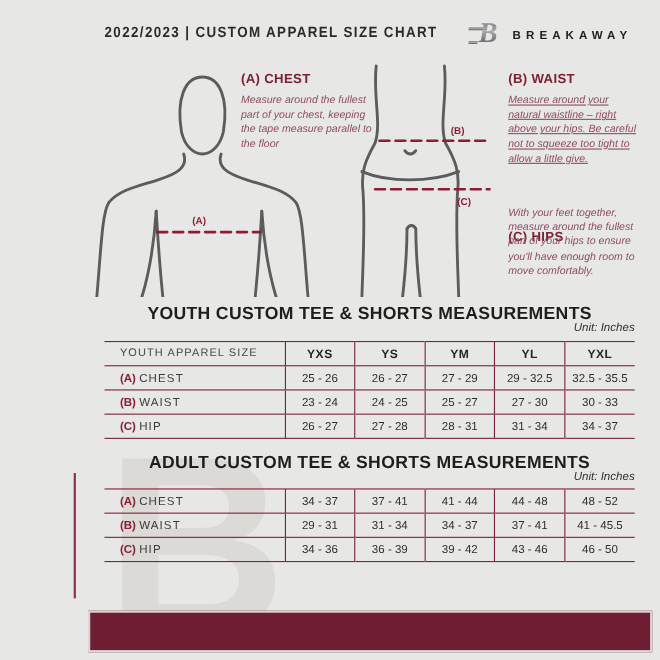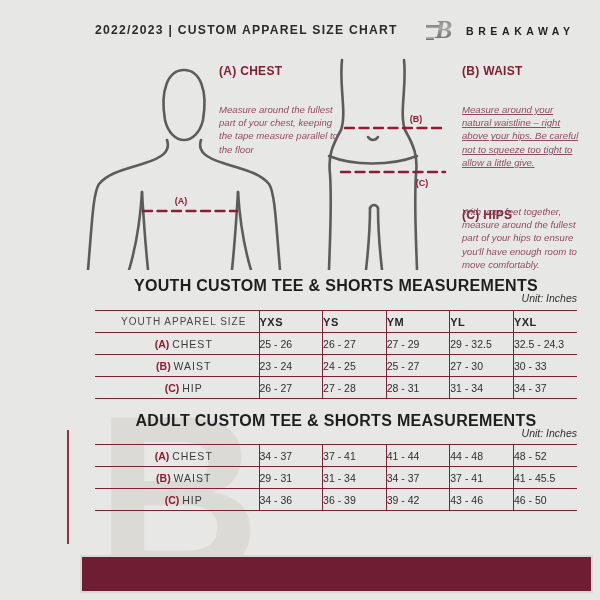--- a/index.html
+++ b/index.html
@@ -48,43 +48,43 @@
     font-size:9px;font-weight:bold;color:#8c1d33;
     width:40px;text-align:center;z-index:3;
   }
   
   .instr-title{
     font-size:12px;font-weight:bold;color:var(--maroon-text);
     letter-spacing:.3px;z-index:3;
   }
   .instr-text{
     font-size:9.6px;font-style:italic;color:var(--mauve);
-    line-height:1.38;z-index:3;margin-top:18px;
+    line-height:1.38;z-index:3;
   }
   
   .sec-title{
     left:95px;width:482px;text-align:center;
     font-size:16px;font-weight:bold;color:#1e1e1e;letter-spacing:.3px;z-index:3;
   }
   .sec-unit{
     left:95px;width:482px;text-align:right;
     font-size:10.5px;font-style:italic;color:#2f2f2f;z-index:3;
   }
   
   table.size-table{
     left:95px;width:482px;border-collapse:collapse;table-layout:fixed;z-index:3;
   }
   .size-table tr{border-top:1.4px solid var(--maroon-line);}
   .size-table tr:last-child{border-bottom:1.4px solid var(--maroon-line);}
   .size-table td{
-    height:22px;text-align:left;vertical-align:middle;
+    height:22px;text-align:center;vertical-align:middle;
     font-size:10.5px;color:#2e2e2e;
   }
   .size-table td + td{border-left:1.4px solid var(--maroon-line);}
-  .size-table td.lbl{text-align:center;padding-left:14px;}
+  .size-table td.lbl{text-align:left;padding-left:14px;}
   .size-table .col-head{font-weight:bold;letter-spacing:.5px;color:#262626;font-size:11px;}
   .size-table .lbl-head{font-weight:normal;font-size:10px;letter-spacing:1px;color:#474747;}
   .size-table .mk{font-weight:bold;color:#8c1d33;}
   .size-table .rowname{letter-spacing:1px;color:#3a3a3a;}
   
   .footer-bar{
     left:80px;top:555px;width:513px;height:38px;
     background:var(--maroon);border:2px solid #dcd7d6;z-index:4;
   }
 </style>
@@ -168,21 +168,21 @@
     <td class="col-head">YM</td>
     <td class="col-head">YL</td>
     <td class="col-head">YXL</td>
   </tr>
   <tr>
     <td class="lbl"><span class="mk">(A)</span> <span class="rowname">CHEST</span></td>
     <td>25 - 26</td>
     <td>26 - 27</td>
     <td>27 - 29</td>
     <td>29 - 32.5</td>
-    <td>32.5 - 24.3</td>
+    <td>32.5 - 35.5</td>
   </tr>
   <tr>
     <td class="lbl"><span class="mk">(B)</span> <span class="rowname">WAIST</span></td>
     <td>23 - 24</td>
     <td>24 - 25</td>
     <td>25 - 27</td>
     <td>27 - 30</td>
     <td>30 - 33</td>
   </tr>
   <tr>

